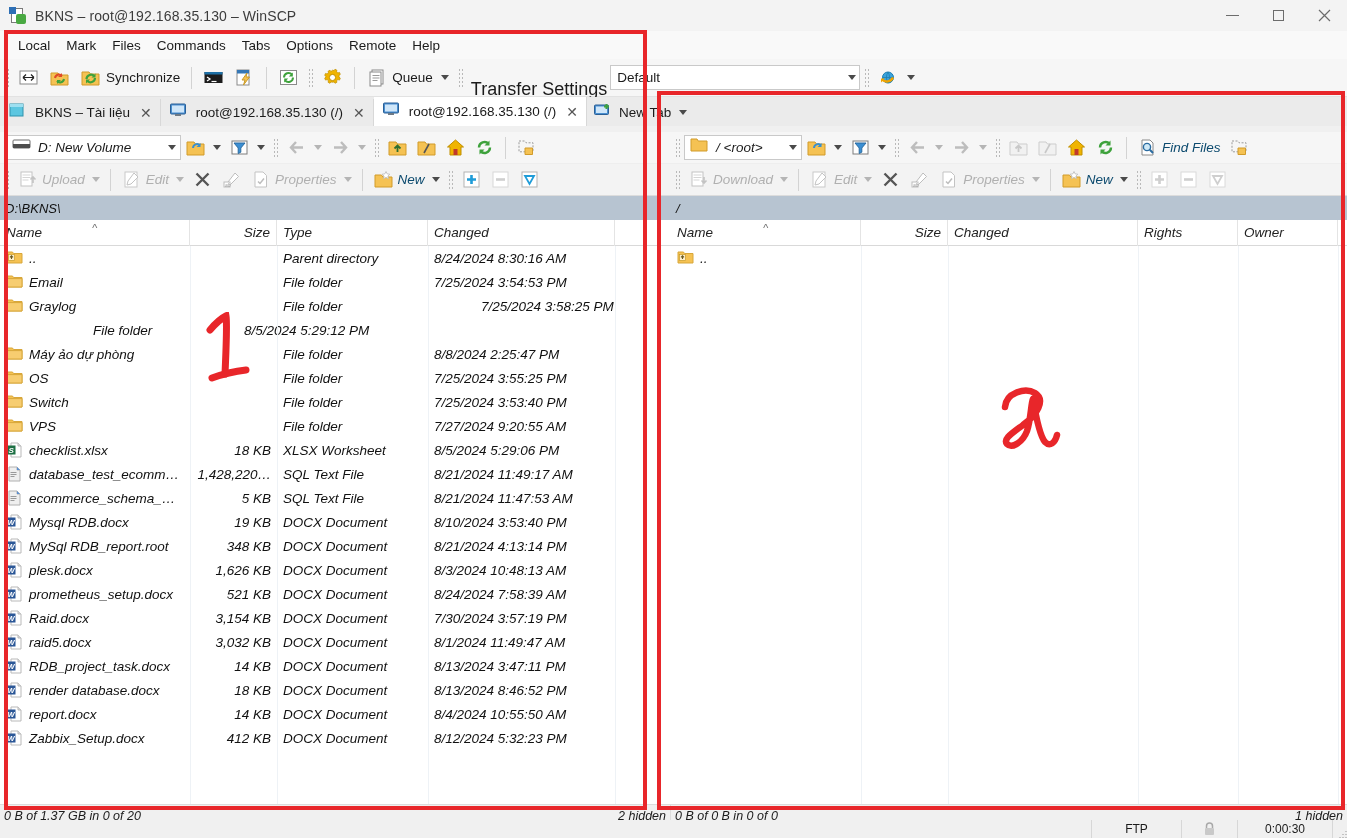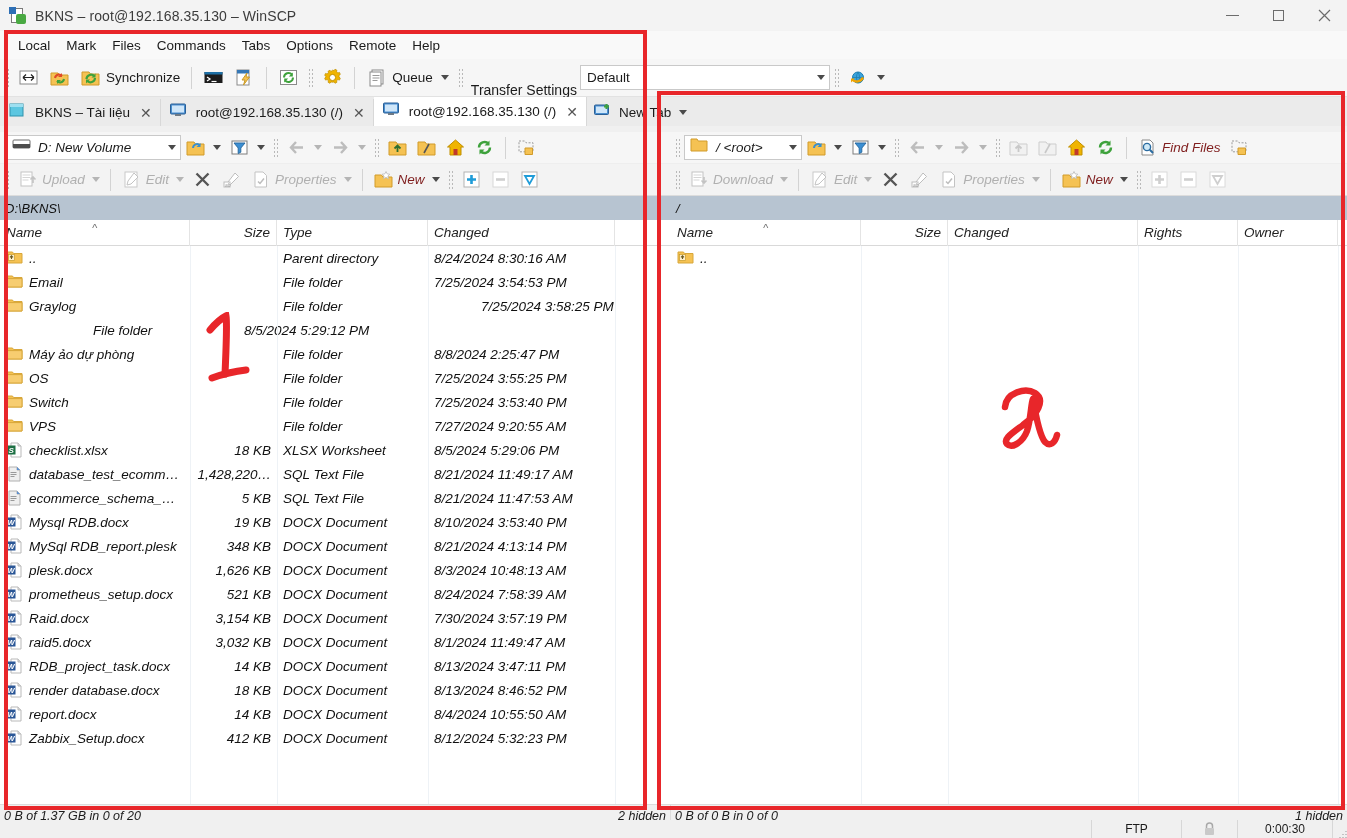--- a/index.html
+++ b/index.html
@@ -82,21 +82,21 @@
   }
   .tbsep { width: 1px; height: 22px; background: #d3d3d3; margin: 0 6px; flex:0 0 auto;}
   .tbtn {
     display: flex; align-items: center; gap: 5px;
     height: 28px; padding: 0 5px; flex: 0 0 auto;
     font-size: 13.5px; color: #1b1b1b;
   }
   .ic { width: 21px; height: 21px; position: relative; flex: 0 0 auto; display:block;}
   .caret { width:0;height:0;border-left:4px solid transparent;border-right:4px solid transparent;border-top:5px solid #4a4a4a; margin-left:3px;flex:0 0 auto;}
   .caret.dim { border-top-color:#b5b5b5; }
-  .tf-label { font-size: 14px; padding: 0 3px 0 4px; margin-top: 24px; }
+  .tf-label { font-size: 18px; padding: 0 3px 0 4px; margin-top: 24px; }
   .tf-combo {
     width: 250px; height: 25px; background:#ffffff; border:1px solid #c9c9c9;
     display:flex; align-items:center; justify-content:space-between;
     font-size: 13.5px; padding: 0 0 0 6px; flex: 0 0 auto;
   }
   .tf-combo .arrowbox { width: 18px; height:23px; display:flex;align-items:center;justify-content:center;}
 
   
   .tabbar {
     position: absolute; top: 97px; left: 0;
@@ -128,21 +128,21 @@
     border-bottom: 1px solid #dcdcdc;
   }
   .pathcombo {
     height: 25px; background: #ffffff; border: 1px solid #c9c9c9;
     display: flex; align-items: center; gap: 5px; padding-left: 5px;
     font-size: 13.5px; flex: 0 0 auto;
   }
   .pathcombo .arrowbox { width: 20px; height:23px; display:flex;align-items:center;justify-content:center; margin-left:auto;}
   .pbtn {
     display:flex; align-items:center; gap:4px; height:28px; padding:0 4px;
-    font-size:13.5px; color:#7f1d1d; flex:0 0 auto;
+    font-size:13.5px; color:#0c4a6e; flex:0 0 auto;
   }
   .pbtn.dis { color: #b0b0b0; }
 
   .pathbar {
     height: 24px; background: #b7c4d1; color: #111; font-size: 13px;
     display: flex; align-items: center; padding-left: 5px;
   }
 
   .listhead {
     height: 26px; background: #ffffff; display: flex; align-items: center;
@@ -770,21 +770,21 @@
           <div class="lcell" style="width: 187px;">8/10/2024 3:53:40 PM</div>
         </div>
         <div class="lrow">
           <div class="lcell nm" style="width: 190px;">
             <span class="fi"><svg width="17" height="16" viewBox="0 0 17 16">
                 <path d="M5 1h7l3 3v11H5z" fill="#fff" stroke="#b9b9b9"></path>
                 <path d="M12 1v3h3" fill="#dcdcdc" stroke="#b9b9b9"></path>
                 <rect x="0.5" y="3.5" width="9" height="9" fill="#2b5797"></rect>
                 <text x="1.4" y="10.8" font-family="Liberation Sans" font-size="7.5" fill="#fff" font-weight="bold">W</text>
               </svg></span>
-            <span>MySql RDB_report.plesk</span>
+            <span>MySql RDB_report.root</span>
           </div>
           <div class="lcell num" style="width: 87px;">348 KB</div>
           <div class="lcell" style="width: 151px;">DOCX Document</div>
           <div class="lcell" style="width: 187px;">8/21/2024 4:13:14 PM</div>
         </div>
         <div class="lrow">
           <div class="lcell nm" style="width: 190px;">
             <span class="fi"><svg width="17" height="16" viewBox="0 0 17 16">
                 <path d="M5 1h7l3 3v11H5z" fill="#fff" stroke="#b9b9b9"></path>
                 <path d="M12 1v3h3" fill="#dcdcdc" stroke="#b9b9b9"></path>

